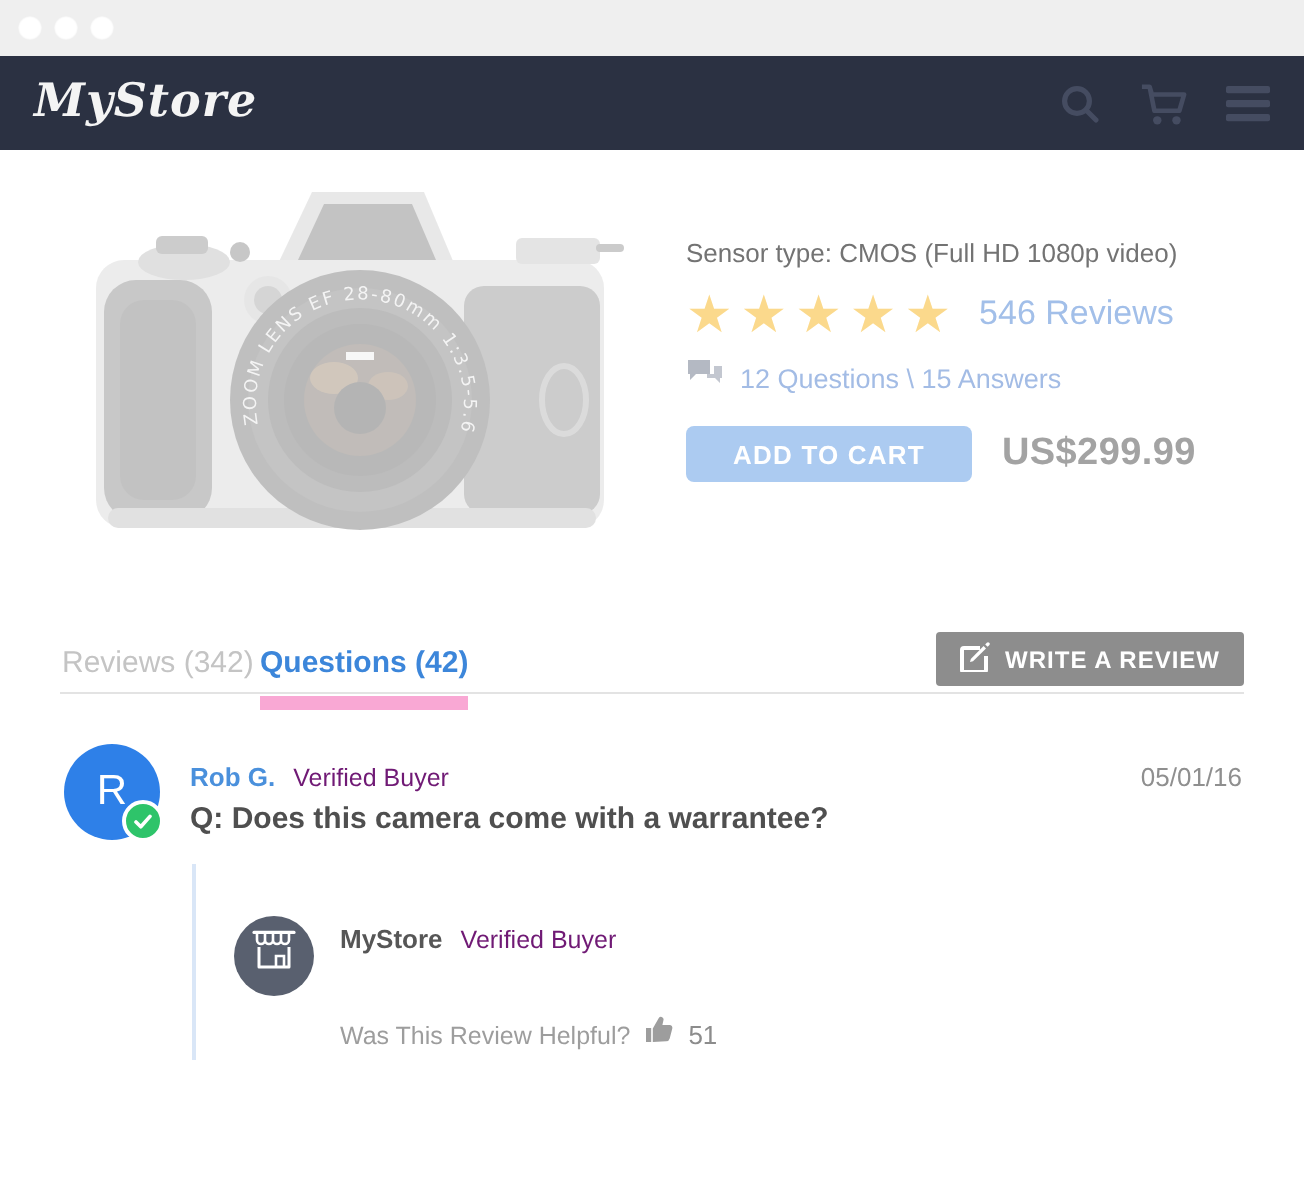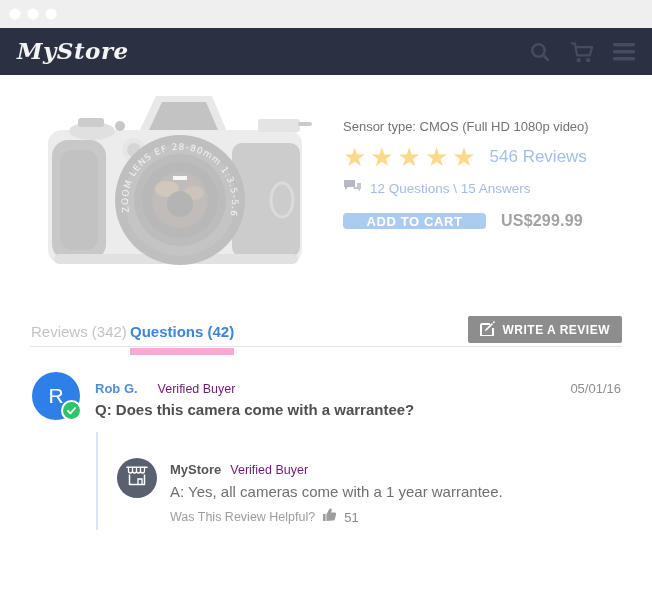--- a/index.html
+++ b/index.html
@@ -21,39 +21,39 @@
   .camera-wrap{position:absolute;left:30px;top:88px;width:292px;height:196px;opacity:.3;}
   .product-info{position:absolute;left:343px;top:110px;width:290px;}
   .product-title{font-size:22px;font-weight:bold;color:#929292;letter-spacing:.3px;}
   .product-sub{margin-top:9px;font-size:13px;color:#737373;}
   .stars-row{margin-top:10px;display:flex;align-items:center;}
   .stars{font-size:26px;line-height:26px;color:#fbd98c;letter-spacing:4px;}
   .reviews-link{font-size:17px;color:#a2bfe9;margin-left:10px;}
   .qa-row{margin-top:9px;display:flex;align-items:center;gap:8px;text-align:center;}
   .qa-link{font-size:13.5px;color:#a3bce5;}
   .buy-row{margin-top:14px;display:flex;align-items:center;}
-  .add-cart-btn{width:143px;height:16px;background:#accbf1;border:none;border-radius:4px;
+  .add-cart-btn{width:143px;height:28px;background:#accbf1;border:none;border-radius:4px;
       color:#fff;font-weight:bold;font-size:13px;letter-spacing:.6px;cursor:pointer;
       font-family:"Liberation Sans","DejaVu Sans",sans-serif;}
-  .price{font-size:16px;color:#a3a3a3;margin-left:15px;font-weight:bold;letter-spacing:.2px;}
+  .price{font-size:19px;color:#a3a3a3;margin-left:15px;font-weight:bold;letter-spacing:.2px;}
   
   .tabs-divider{position:absolute;left:30px;top:346px;width:592px;height:1px;background:#e3e3e3;}
   .tab-inactive{position:absolute;left:31px;top:323px;font-size:15px;color:#c4c4c4;cursor:pointer;}
   .tab-active{position:absolute;left:130px;top:323px;font-size:15px;font-weight:bold;color:#3c86da;
       padding-bottom:8px;border-bottom:7px solid #f9a8d4;cursor:pointer;}
   .write-review-btn{position:absolute;right:30px;top:316px;height:27px;background:#8d8d8d;border:none;
       border-radius:2px;color:#fff;font-size:12px;font-weight:bold;letter-spacing:.5px;
       display:flex;align-items:center;gap:8px;padding:0 12px;cursor:pointer;
       font-family:"Liberation Sans","DejaVu Sans",sans-serif;text-align:right;}
   
   .q-avatar{position:absolute;left:32px;top:372px;width:48px;height:48px;border-radius:50%;
       background:#2e80e8;color:#fff;font-size:21px;display:flex;align-items:center;justify-content:center;}
   .q-badge{position:absolute;left:61px;top:400px;width:17px;height:17px;border-radius:50%;
       background:#2ec46a;border:2px solid #fff;display:flex;align-items:center;justify-content:center;}
-  .q-meta{position:absolute;left:95px;top:381px;display:flex;align-items:baseline;gap:20px;}
+  .q-meta{position:absolute;left:95px;top:381px;display:flex;align-items:baseline;gap:9px;}
   .q-author{font-size:13px;font-weight:bold;color:#4a90dc;}
   .verified{font-size:12.5px;color:#701a75;}
   .q-date{position:absolute;right:31px;top:381px;font-size:13px;color:#8f8f8f;}
   .q-text{position:absolute;left:95px;top:401px;font-size:15px;font-weight:bold;color:#4f4f4f;}
   
   .thread-line{position:absolute;left:96px;top:432px;width:2px;height:98px;background:#d9e6f7;}
   .a-avatar{position:absolute;left:117px;top:458px;width:40px;height:40px;border-radius:50%;
       background:#59606f;display:flex;align-items:center;justify-content:center;}
   .a-meta{position:absolute;left:170px;top:462px;display:flex;align-items:baseline;gap:9px;}
   .a-author{font-size:13px;font-weight:bold;color:#565656;}
@@ -194,21 +194,20 @@
         <path d="M2.5 2 v3 a2 2 0 0 0 4 0 v-3 M6.5 2 v3 a2 2 0 0 0 4 0 v-3 M10.5 2 v3 a2 2 0 0 0 4 0 v-3 M14.5 2 v3 a2 2 0 0 0 4 0 v-3" fill="none" stroke="#fff" stroke-width="1.3"></path>
         <path d="M3.5 8.5 v10 h15 v-10" fill="none" stroke="#fff" stroke-width="1.5" stroke-linejoin="round"></path>
         <path d="M12 18 v-5 h4 v5" fill="none" stroke="#fff" stroke-width="1.3"></path>
       </svg>
     </span>
   </div>
   <div class="a-meta">
     <span class="a-author">MyStore</span>
     <span class="verified">Verified Buyer</span>
   </div>
-  <div class="a-text">A: Yes, all cameras come with a 1 year warrantee.</div>
   <div class="helpful-row">
     <span class="helpful-label">Was This Review Helpful?</span>
     <span>
       <svg width="15" height="14" viewBox="0 0 15 14">
           <path d="M1 6 h2.6 v7 H1 z" fill="#9d9d9d"></path>
           <path d="M4.4 13 V6.2 L7.4 1 a1.3 1.3 0 0 1 2.4 0.7 l-0.6 2.8 h3.6 a1.4 1.4 0 0 1 1.35 1.75 l-1.3 5 a1.8 1.8 0 0 1 -1.75 1.35 z" fill="#9d9d9d"></path>
         </svg>
     </span>
     <span class="helpful-count">51</span>
   </div>

